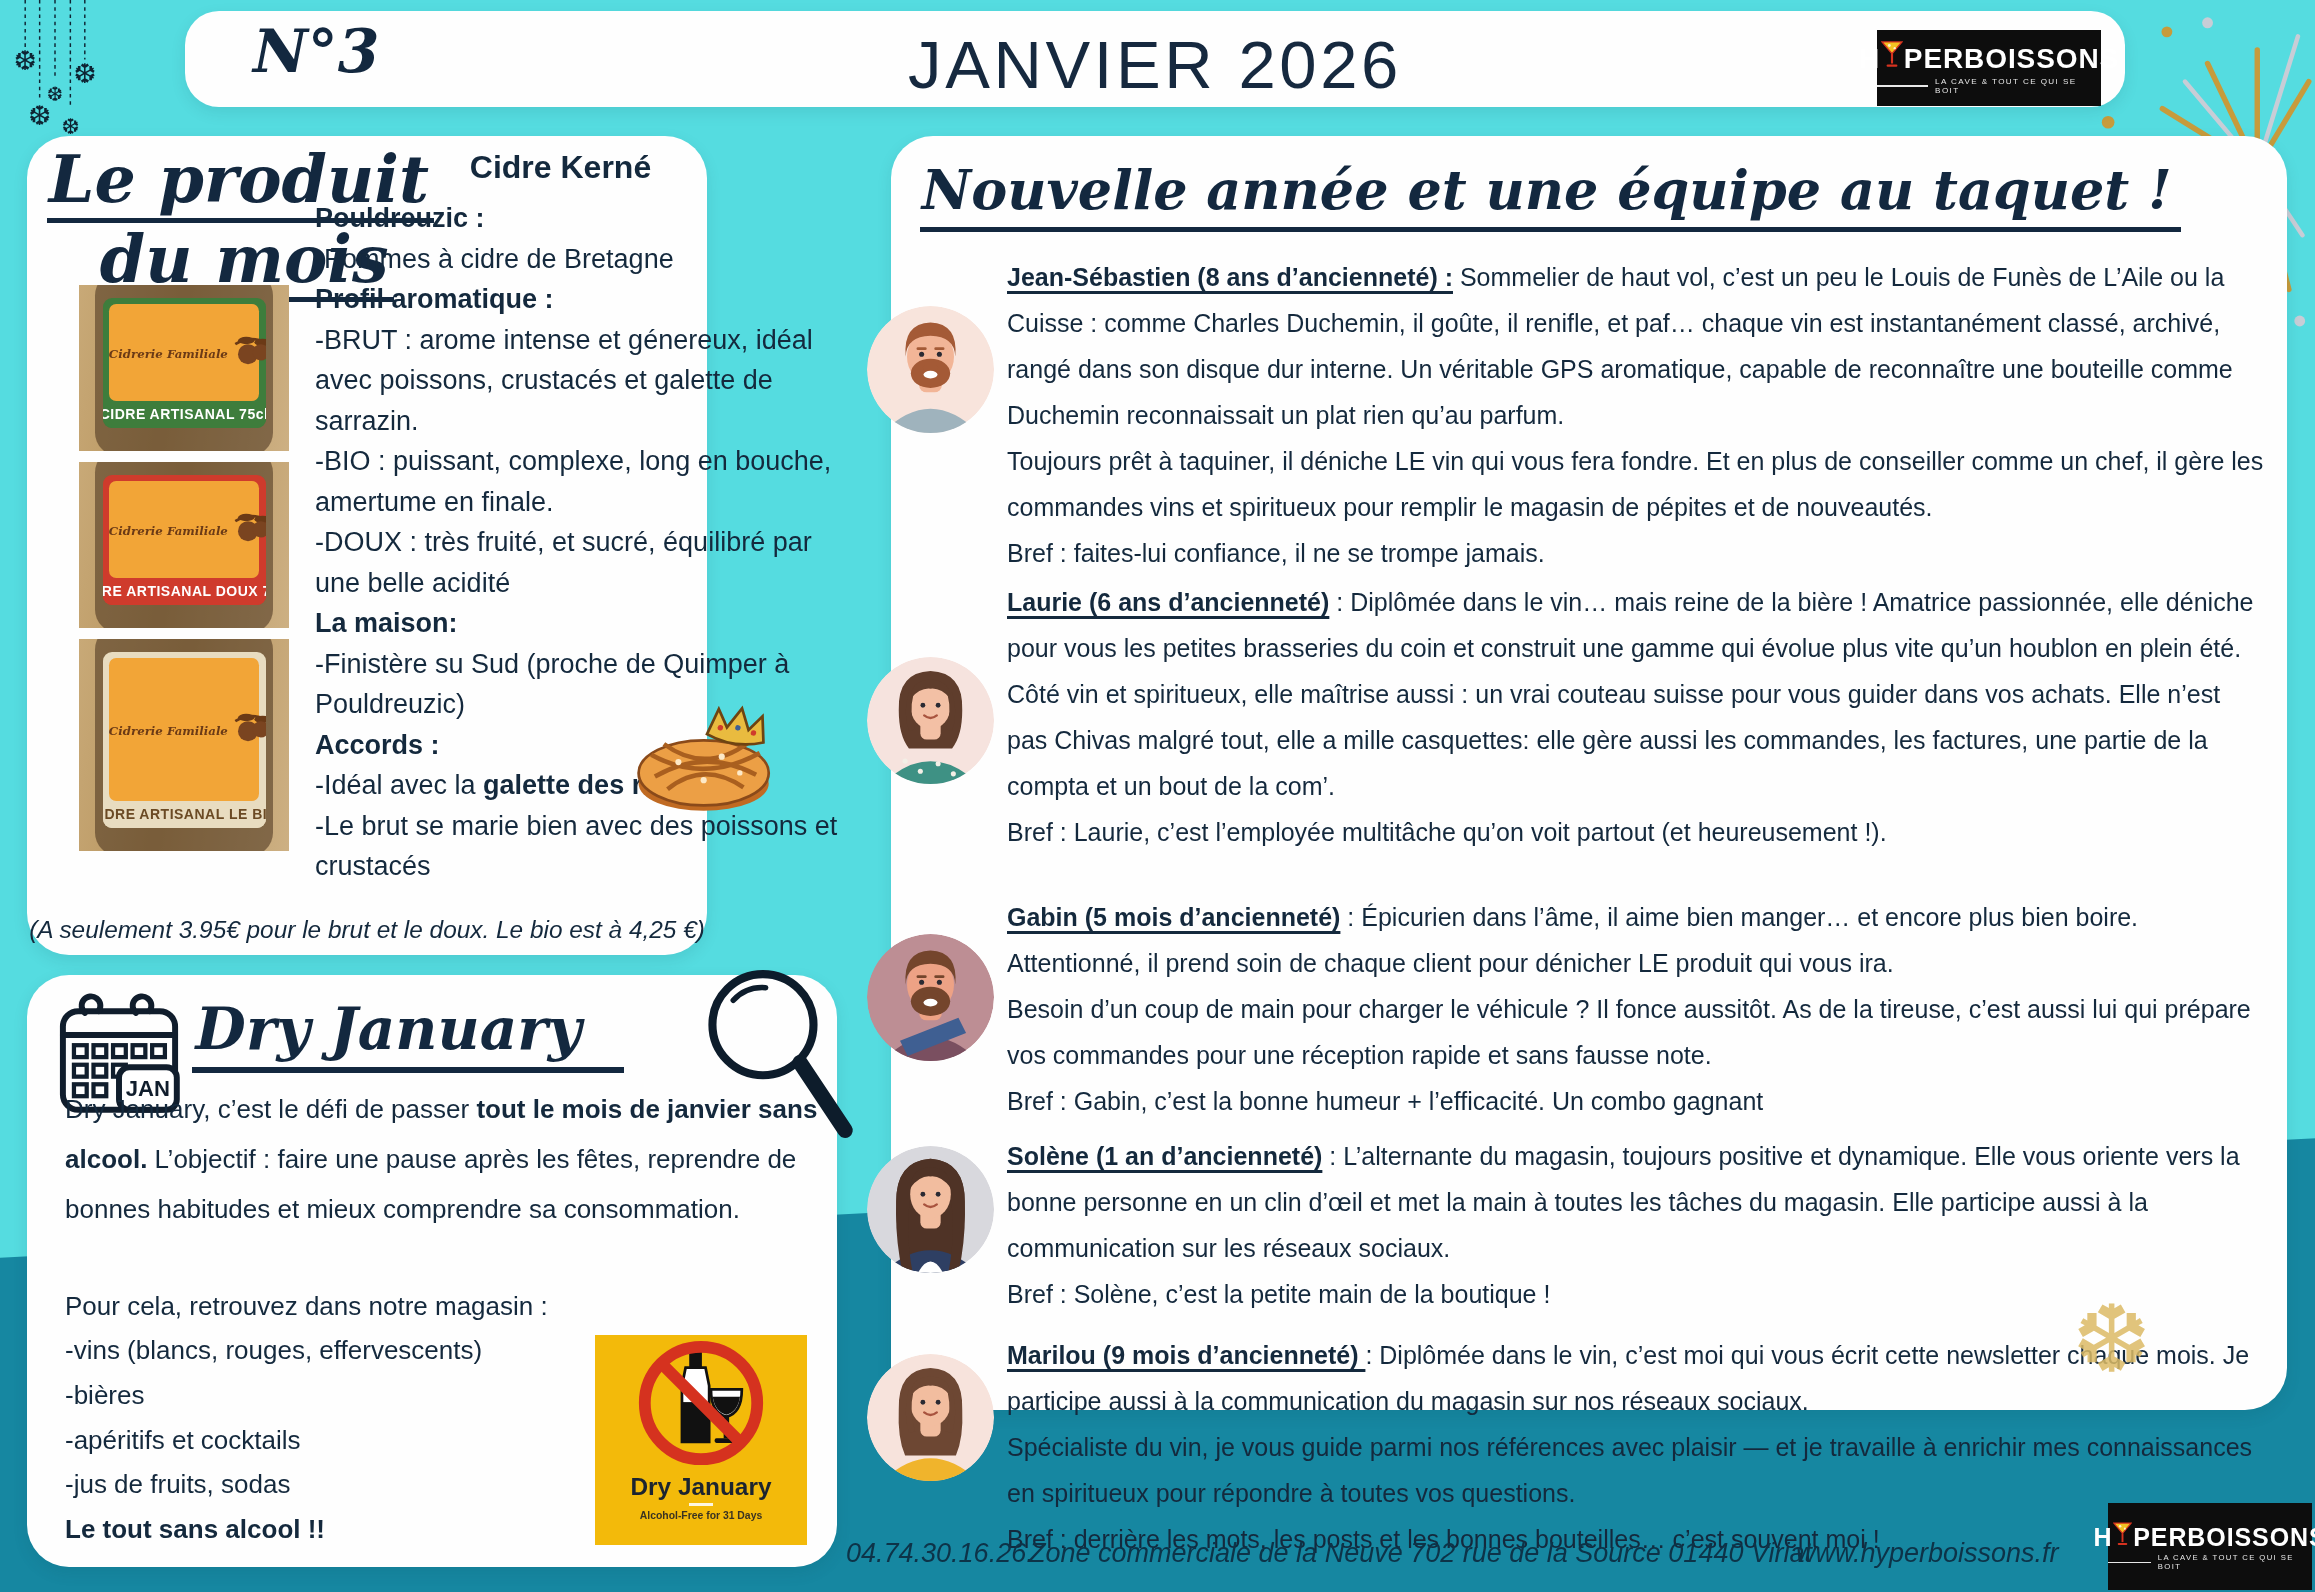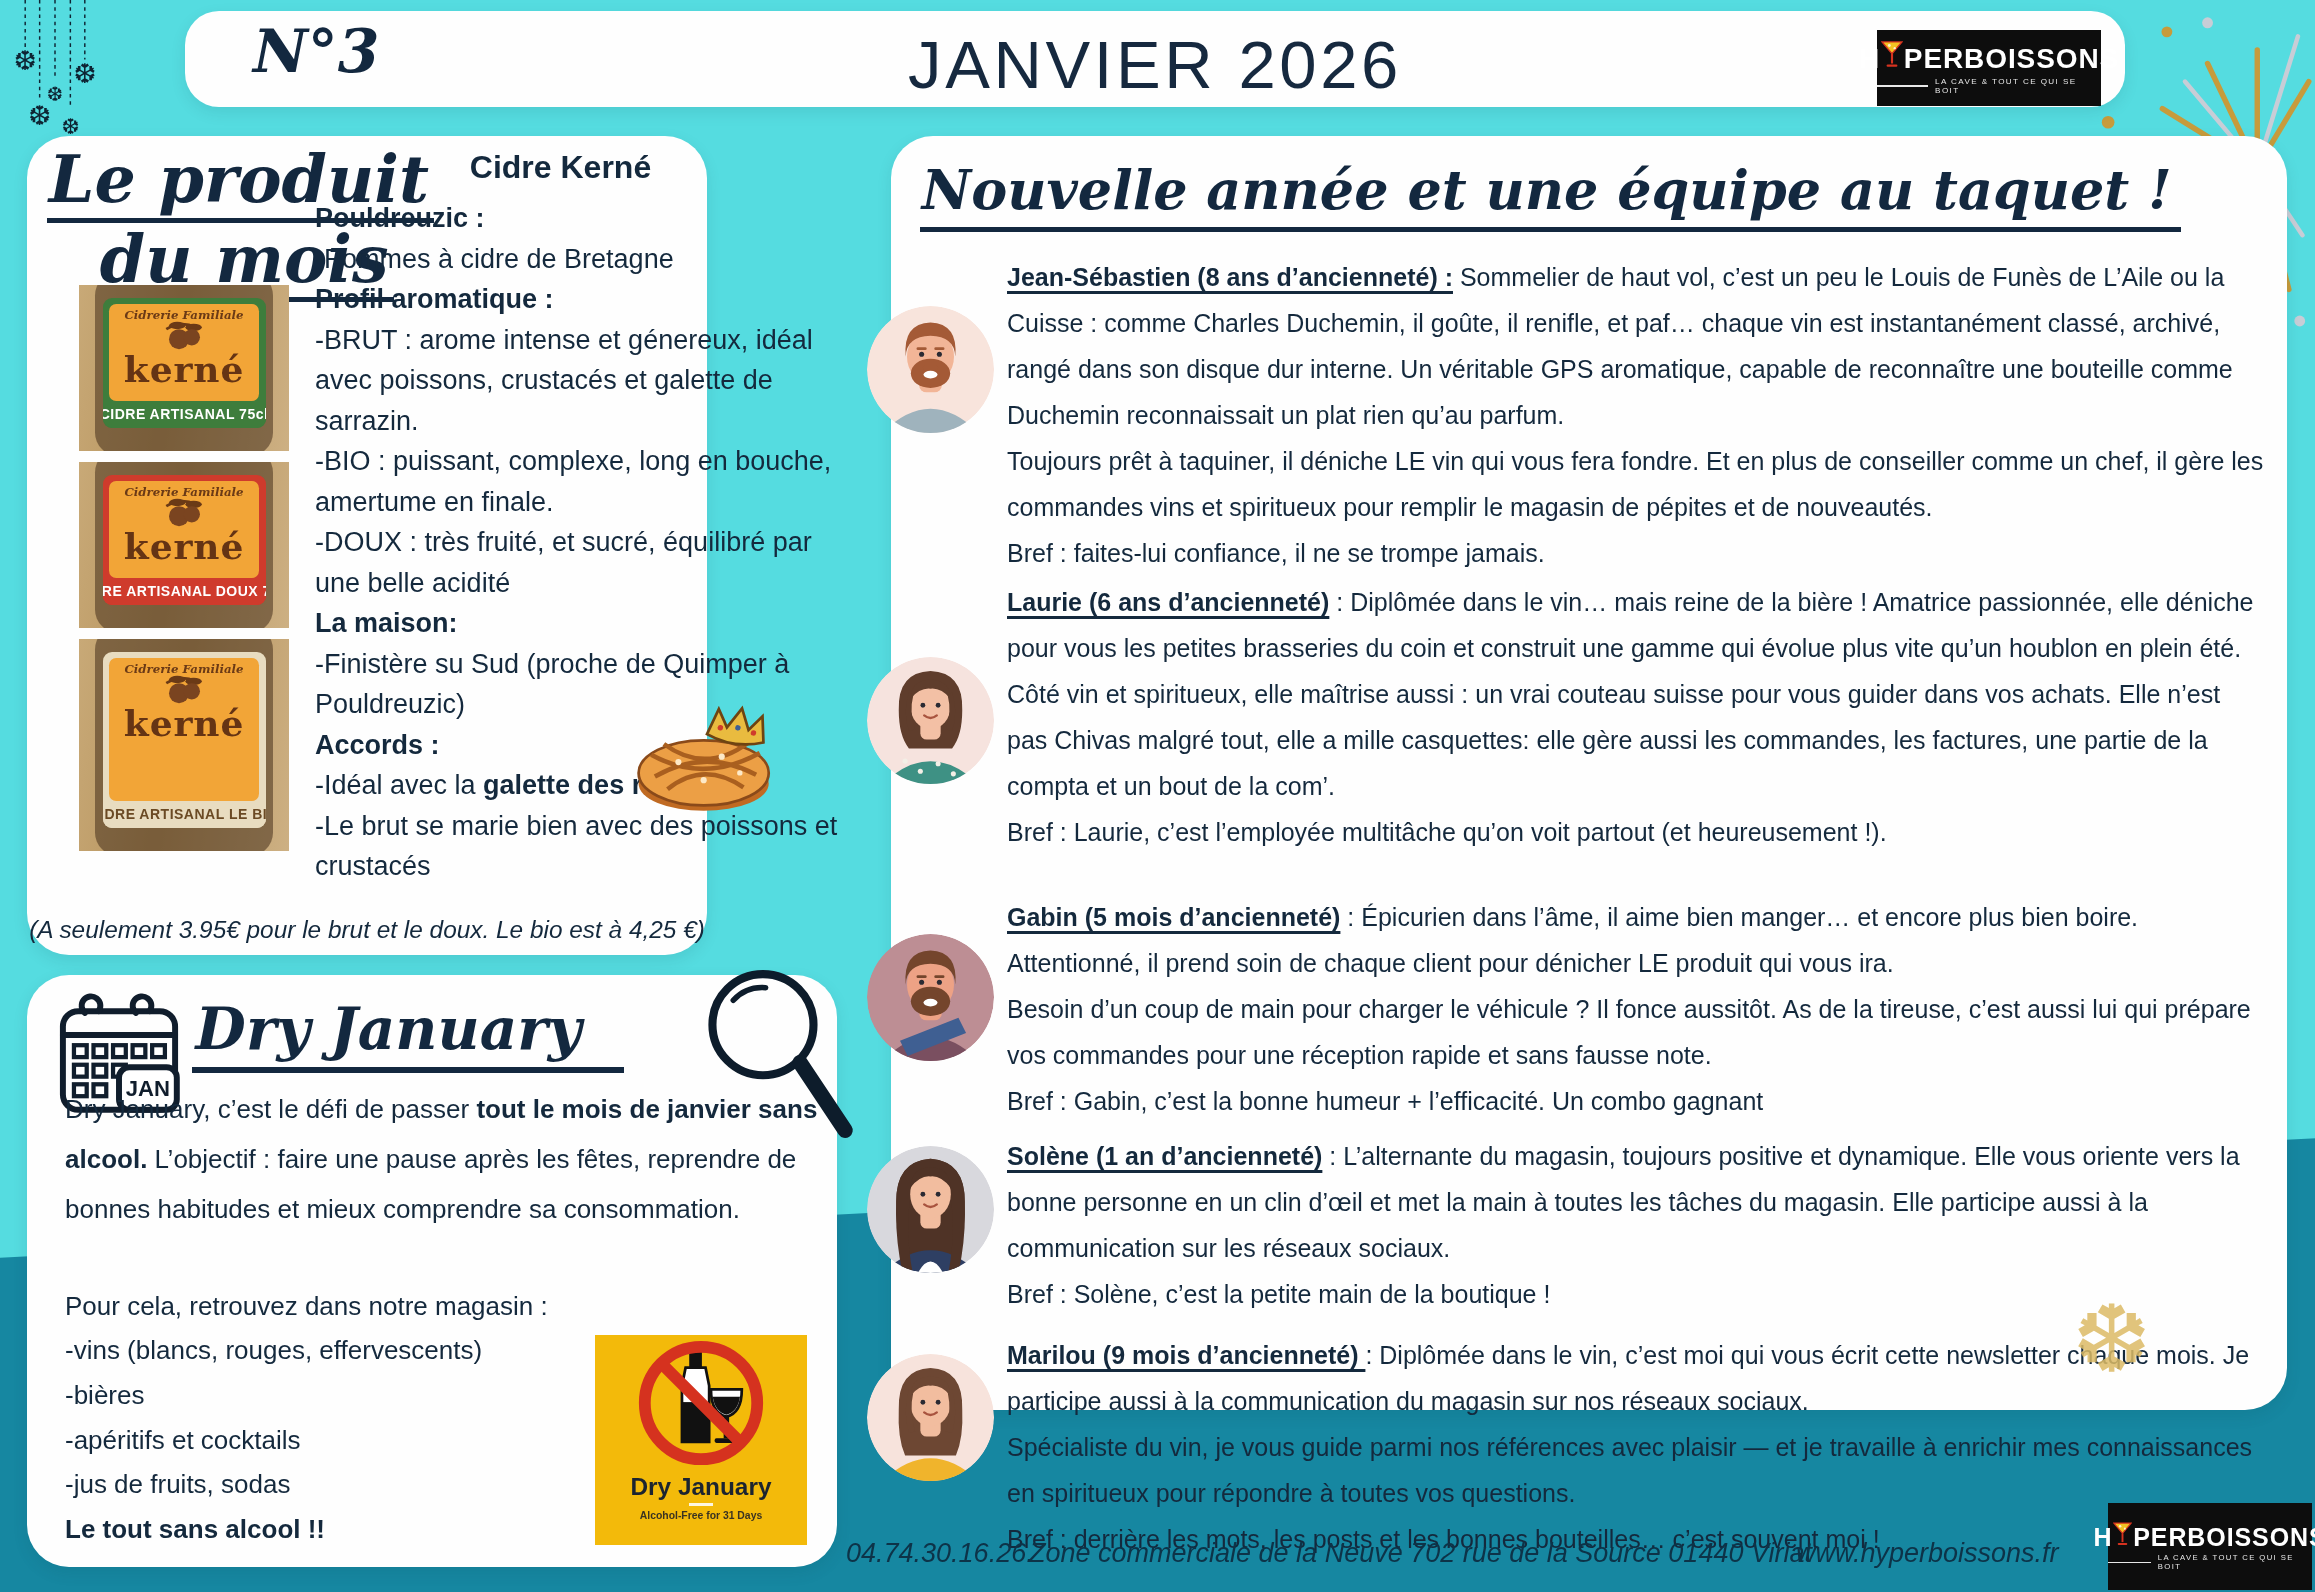--- a/index.html
+++ b/index.html
@@ -39,21 +39,21 @@
   .prod-title .tline{display:inline-block;border-bottom:5.4px solid #13283f;padding:0 5.4px 1.8px 1.8px;}
   .prod-name{position:absolute;left:271px;top:12.7px;width:525px;text-align:center;font-size:32px;font-weight:bold;}
   .prod-text{position:absolute;left:288px;top:62px;width:543px;font-size:27px;line-height:1.5;}
   .b{font-weight:bold;}
   .bottles{position:absolute;left:52px;top:149px;width:210px;display:flex;flex-direction:column;gap:11px;}
   .bottle-photo{position:relative;width:210px;overflow:hidden;background:linear-gradient(100deg,#c8a977 0%,#b8955f 45%,#cdb083 100%);}
   .bp1,.bp2{height:166px;}
   .bp3{height:212px;}
   .bottle-glass{position:absolute;left:16.3px;right:16.3px;top:-12.7px;bottom:-5.4px;background:#46301c;border-radius:23.5px;opacity:.55;}
   .blabel{position:absolute;left:23.5px;right:23.5px;top:12.7px;bottom:23.5px;border-radius:9px;display:flex;flex-direction:column;align-items:center;justify-content:flex-start;overflow:hidden;}
-  .blabel-inner{position:absolute;left:6.3px;right:6.3px;top:6.3px;bottom:27px;border-radius:7.2px;background:#f2a537;display:flex;flex-direction:column;align-items:center;}
+  .blabel-inner{position:absolute;left:6.3px;right:6.3px;top:6.3px;bottom:27px;border-radius:7.2px;background:#f2a537;display:flex;flex-direction:row;align-items:center;}
   .blabel-top{font-family:"DejaVu Serif",serif;font-style:italic;font-weight:bold;font-size:11.8px;color:#6b3a16;margin-top:3.6px;white-space:nowrap;}
   .apples{line-height:1;margin-top:-1.8px;}
   .blabel-brand{font-family:"DejaVu Serif",serif;font-weight:bold;font-size:36px;line-height:.9;color:#653414;letter-spacing:0.9px;}
   .bband{position:absolute;left:0;right:0;bottom:0;height:27px;display:flex;align-items:center;justify-content:center;font-size:14px;font-weight:bold;letter-spacing:0.5px;white-space:nowrap;}
   .price-note{position:absolute;left:0;right:0;top:780px;text-align:center;font-style:italic;font-size:24.4px;}
   .galette{position:absolute;left:597px;top:561px;}
   
   .card-dry{left:27px;top:975px;width:810px;height:592px;}
   .dry-title{position:absolute;left:165px;top:20px;font-size:58px;border-bottom:6.3px solid #13283f;padding:0 42px 3.6px 3.6px;}
   .cal-icon{position:absolute;left:23.5px;top:9px;}

